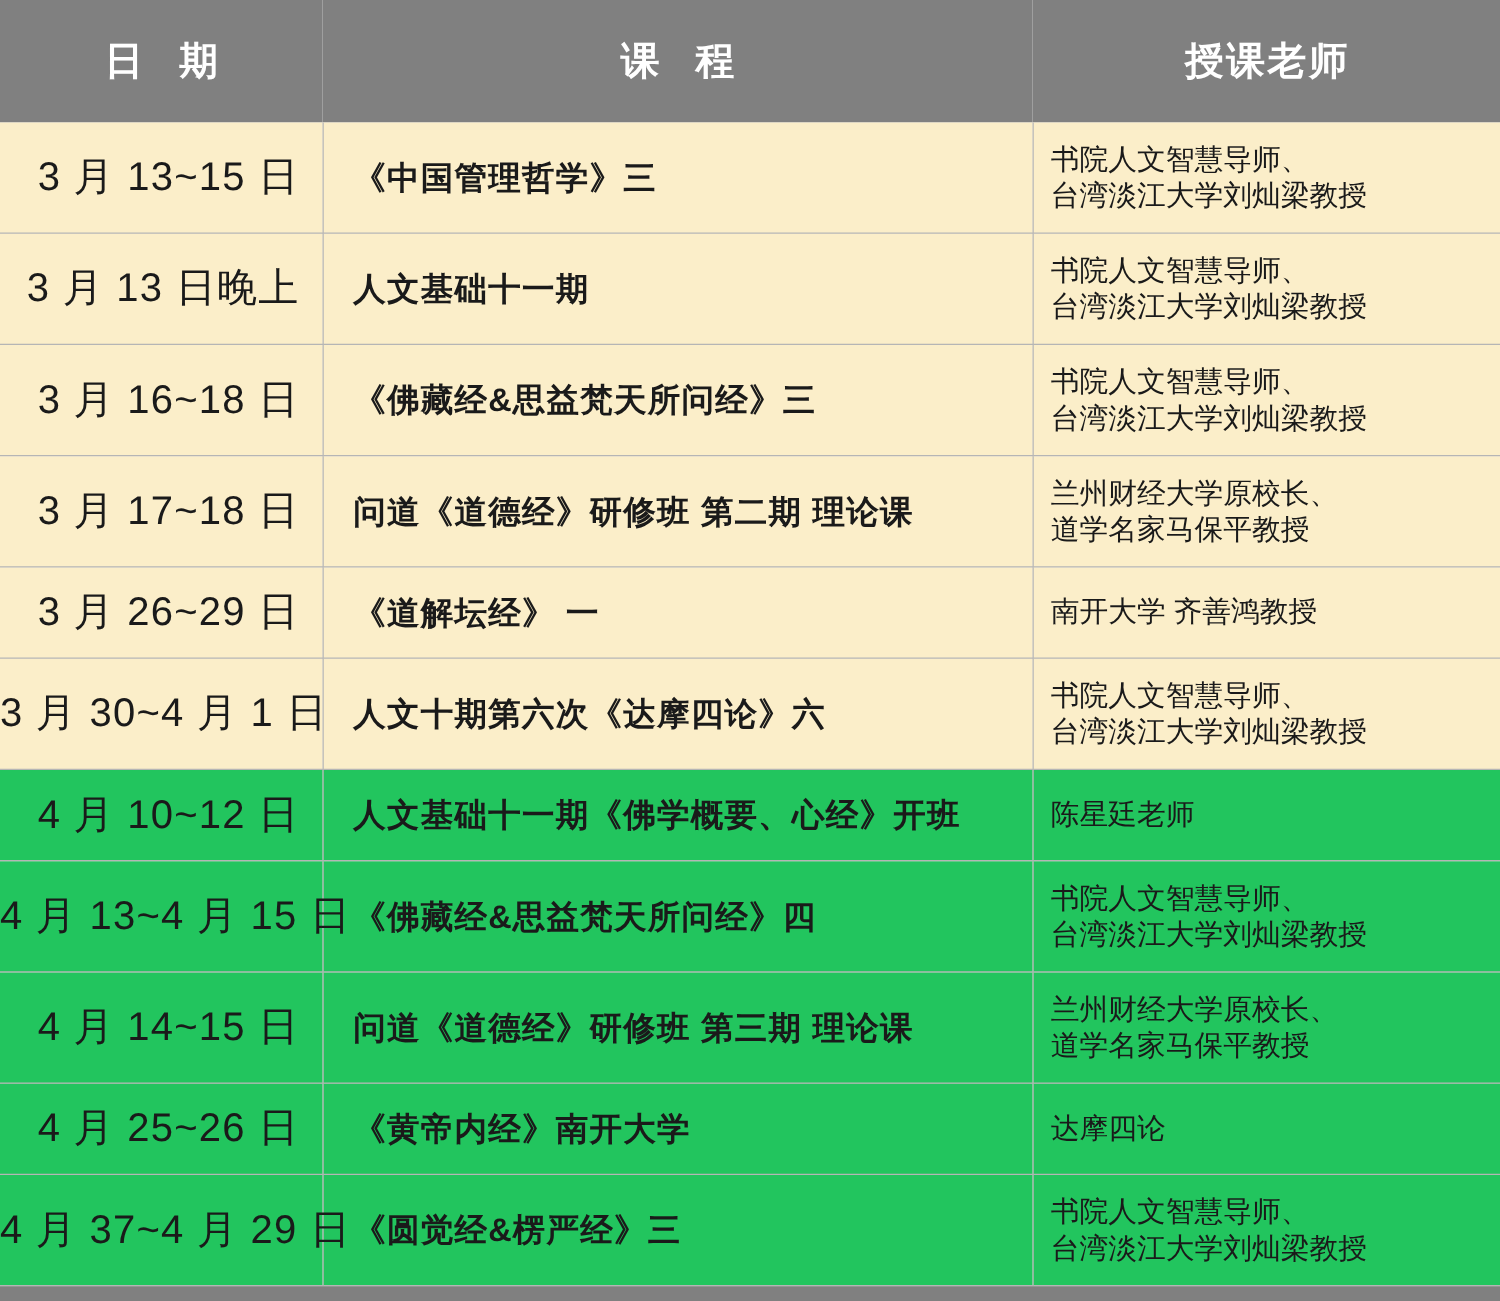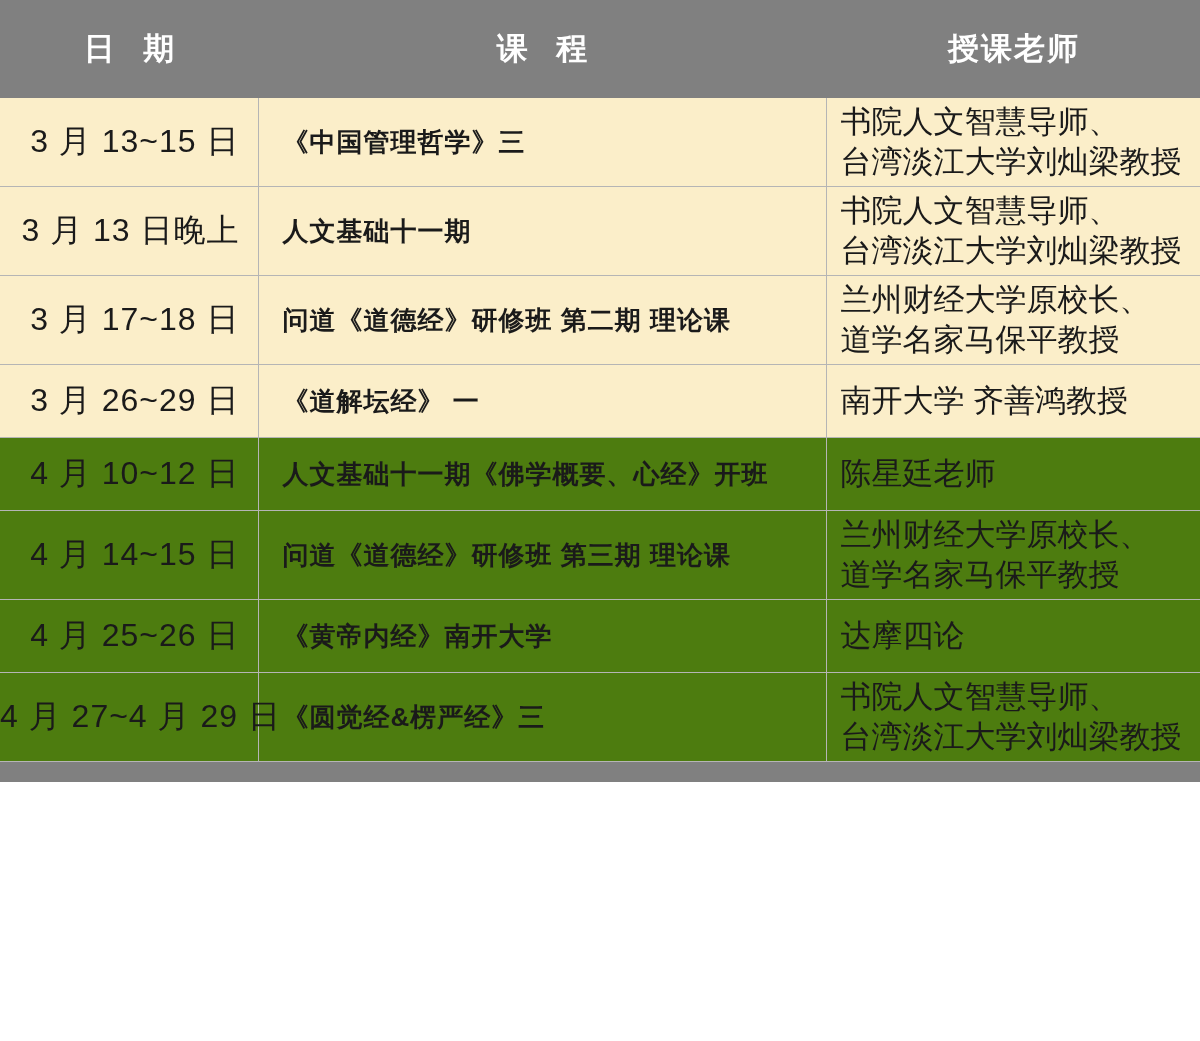--- a/index.html
+++ b/index.html
@@ -34,21 +34,21 @@
     text-align: center;
     vertical-align: middle;
     border: none;
   }
   thead th.teacher-head {
     letter-spacing: 2px;
     text-indent: 2px;
   }
 
   tbody tr.row-yellow td { background: #fbeec9; }
-  tbody tr.row-grey td { background: #4d7c0f; }
+  tbody tr.row-grey td { background: #22c55e; }
 
   tbody td {
     border-bottom: 1px solid #b5b5b5;
     padding: 0;
     vertical-align: middle;
     color: #1a1a1a;
   }
   tbody td.date-cell {
     text-align: right;
     padding-right: 18px;
@@ -64,21 +64,21 @@
     padding-right: 10px;
     font-size: 26px;
     font-weight: bold;
     letter-spacing: 1px;
     border-right: 1px solid #b5b5b5;
   }
   tbody td.teacher-cell {
     text-align: left;
     padding-left: 14px;
     padding-right: 8px;
-    font-size: 31px;
+    font-size: 23px;
     line-height: 1.28;
     white-space: pre-line;
   }
   tbody tr.h-two td { height: 88px; }
   tbody tr.h-one td { height: 72px; }
 
   .footer-bar {
     width: 1200px;
     height: 20px;
     background: #808080;
@@ -107,48 +107,66 @@
         <td class="teacher-cell">书院人文智慧导师、
 台湾淡江大学刘灿梁教授</td>
       </tr>
       <tr class="row-yellow h-two">
         <td class="date-cell">3 月 13 日晚上</td>
         <td class="course-cell">人文基础十一期</td>
         <td class="teacher-cell">书院人文智慧导师、
 台湾淡江大学刘灿梁教授</td>
       </tr>
       <tr class="row-yellow h-two">
+        <td class="date-cell">3 月 16~18 日</td>
+        <td class="course-cell">《佛藏经&amp;思益梵天所问经》三</td>
+        <td class="teacher-cell">书院人文智慧导师、
+台湾淡江大学刘灿梁教授</td>
+      </tr>
+      <tr class="row-yellow h-two">
         <td class="date-cell">3 月 17~18 日</td>
         <td class="course-cell">问道《道德经》研修班 第二期 理论课</td>
         <td class="teacher-cell">兰州财经大学原校长、
 道学名家马保平教授</td>
       </tr>
       <tr class="row-yellow h-one">
         <td class="date-cell">3 月 26~29 日</td>
         <td class="course-cell">《道解坛经》 一</td>
         <td class="teacher-cell">南开大学 齐善鸿教授</td>
       </tr>
+      <tr class="row-yellow h-two">
+        <td class="date-cell">3 月 30~4 月 1 日</td>
+        <td class="course-cell">人文十期第六次《达摩四论》六</td>
+        <td class="teacher-cell">书院人文智慧导师、
+台湾淡江大学刘灿梁教授</td>
+      </tr>
       <tr class="row-grey h-one">
         <td class="date-cell">4 月 10~12 日</td>
         <td class="course-cell">人文基础十一期《佛学概要、心经》开班</td>
         <td class="teacher-cell">陈星廷老师</td>
+      </tr>
+      <tr class="row-grey h-two">
+        <td class="date-cell">4 月 13~4 月 15 日</td>
+        <td class="course-cell">《佛藏经&amp;思益梵天所问经》四</td>
+        <td class="teacher-cell">书院人文智慧导师、
+台湾淡江大学刘灿梁教授</td>
       </tr>
       <tr class="row-grey h-two">
         <td class="date-cell">4 月 14~15 日</td>
         <td class="course-cell">问道《道德经》研修班 第三期 理论课</td>
         <td class="teacher-cell">兰州财经大学原校长、
 道学名家马保平教授</td>
       </tr>
       <tr class="row-grey h-one">
         <td class="date-cell">4 月 25~26 日</td>
         <td class="course-cell">《黄帝内经》南开大学</td>
         <td class="teacher-cell">达摩四论</td>
       </tr>
       <tr class="row-grey h-two">
-        <td class="date-cell">4 月 27~4 月 29 日</td>
+        <td class="date-cell">4 月 37~4 月 29 日</td>
         <td class="course-cell">《圆觉经&amp;楞严经》三</td>
         <td class="teacher-cell">书院人文智慧导师、
 台湾淡江大学刘灿梁教授</td>
       </tr>
     </tbody>
 </table>
 
 <div class="footer-bar"></div>
 
 </body></html>

